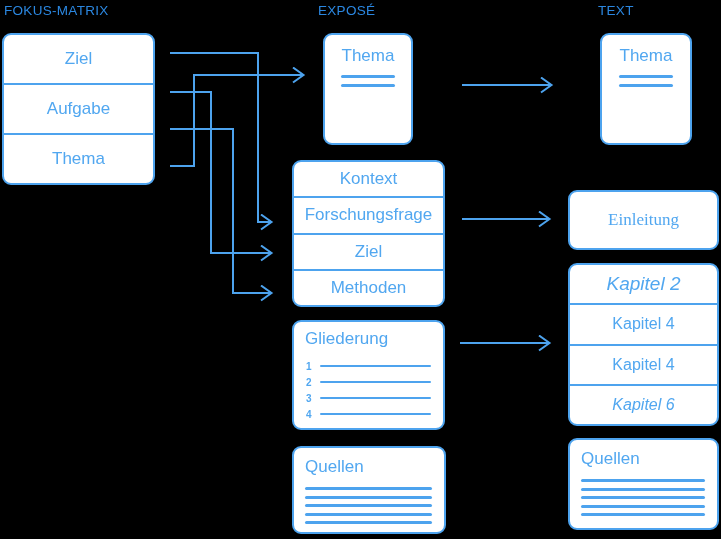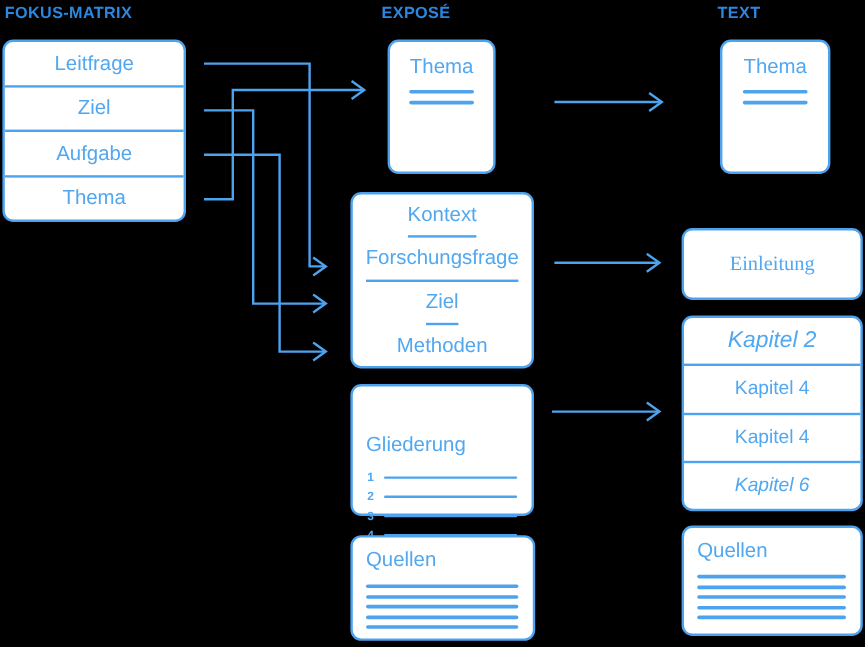--- a/index.html
+++ b/index.html
@@ -1,21 +1,21 @@
 <!DOCTYPE html>
 <html><head>
 <meta charset="utf-8">
 <style>
   html,body{margin:0;padding:0;background:#000;}
   #canvas{
     position:relative;width:721px;height:539px;background:#000;overflow:hidden;
     font-family:"Liberation Sans","DejaVu Sans",sans-serif;
   }
   .col-header{
-    position:absolute;top:3px;font-size:13.5px;font-weight:bold;
+    position:absolute;top:3px;font-size:13.5px;font-weight:normal;
     color:#2b87e0;letter-spacing:.3px;
   }
   .box{
     position:absolute;background:#fff;border:2px solid #4da3ee;border-radius:9px;
     box-sizing:border-box;color:#51a7f0;
   }
   .rowbox{display:flex;flex-direction:column;}
   .rowbox .row{
     flex:1;display:flex;align-items:center;justify-content:center;
     font-size:17px;color:#51a7f0;border-bottom:2px solid #4da3ee;
@@ -60,41 +60,40 @@
       <polyline points="170,92 211,92 211,253 271,253" marker-end="url(#chev)"></polyline>
       <polyline points="170,129 233,129 233,293 271,293" marker-end="url(#chev)"></polyline>
       <polyline points="170,166 194,166 194,75 303,75" marker-end="url(#chev)"></polyline>
       <polyline points="462,85 551,85" marker-end="url(#chev)"></polyline>
       <polyline points="462,219 549,219" marker-end="url(#chev)"></polyline>
       <polyline points="460,343 549,343" marker-end="url(#chev)"></polyline>
     </g>
   </svg>
 
   <div class="box rowbox" style="left:2px;top:33px;width:153px;height:152px;">
-    <div class="row">Leitfrage</div>
     <div class="row">Ziel</div>
     <div class="row">Aufgabe</div>
     <div class="row">Thema</div>
   </div>
 
   <div class="box" style="left:323px;top:33px;width:90px;height:112px;">
     <div class="card-title-center">Thema</div>
     <div class="dbl-underline first"></div>
     <div class="dbl-underline"></div>
   </div>
 
-  <div class="box rowbox" style="left:292px;top:160px;width:153px;height:147px;align-items:center;">
+  <div class="box rowbox" style="left:292px;top:160px;width:153px;height:147px;">
     <div class="row">Kontext</div>
     <div class="row">Forschungsfrage</div>
     <div class="row">Ziel</div>
     <div class="row">Methoden</div>
   </div>
 
   <div class="box" style="left:292px;top:320px;width:153px;height:110px;">
-    <div class="card-title-left" style="padding-top:7px;margin-top:32px;">Gliederung</div>
+    <div class="card-title-left" style="padding-top:7px;">Gliederung</div>
     <div class="gl-list">
       <div class="gl-item">
         <span class="gl-num">1</span>
         <span class="gl-line"></span>
       </div>
       <div class="gl-item">
         <span class="gl-num">2</span>
         <span class="gl-line"></span>
       </div>
       <div class="gl-item">

